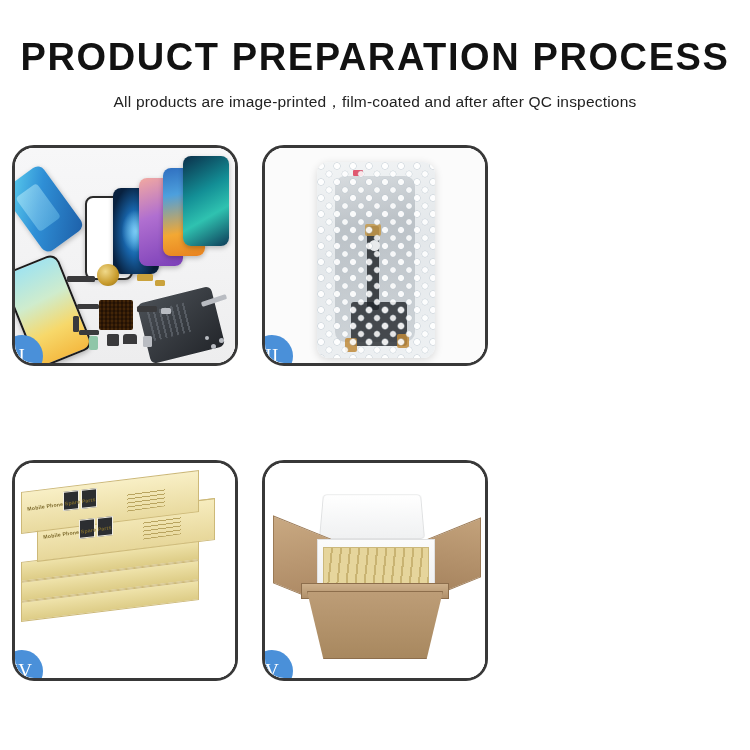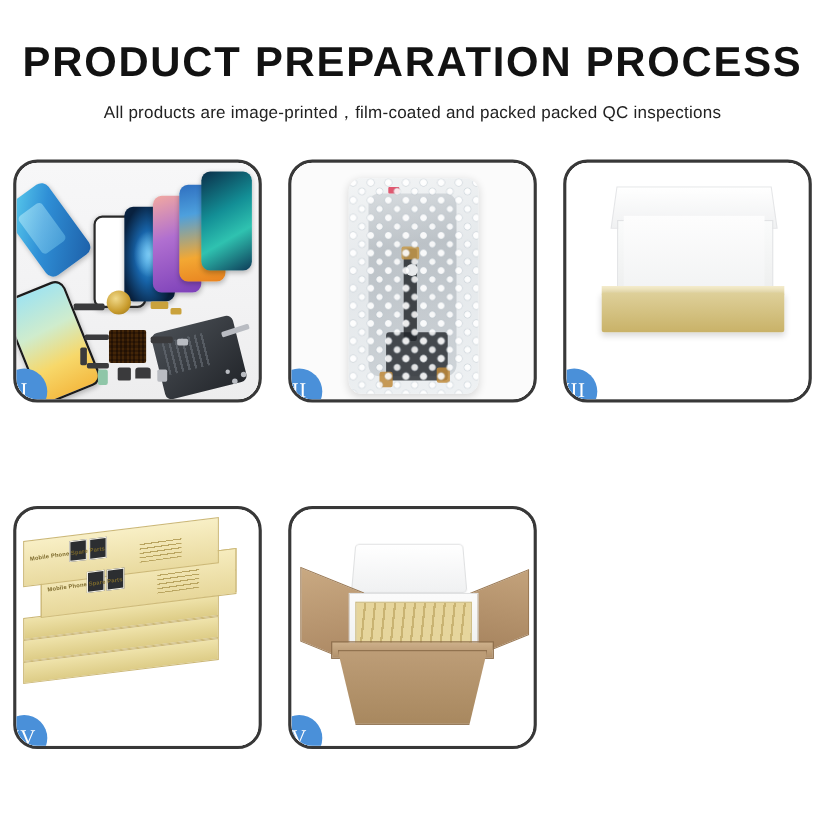--- a/index.html
+++ b/index.html
@@ -210,21 +210,21 @@
   .p6-tab1{position:absolute;left:48px;top:86px;width:14px;height:18px;background:#a8865f;opacity:.75;}
   .p6-tab2{position:absolute;left:50px;top:146px;width:14px;height:16px;background:#a8865f;opacity:.75;}
 </style>
 </head>
 <body>
 
 <div class="page">
 
   <div class="header">
     <h1 class="title">PRODUCT PREPARATION PROCESS</h1>
-    <p class="subtitle">All products are image-printed，film-coated and packed packed QC inspections</p>
+    <p class="subtitle">All products are image-printed，film-coated and after after QC inspections</p>
   </div>
 
   <div class="grid">
 
     <div class="cell c0 r0">
       <div class="panel">
         <div class="photo">
           <div class="p1-bg"></div>
           <div class="ph p1-a"></div>
           <div class="ph p1-b"></div>
@@ -270,34 +270,20 @@
             <div class="p2-g1"></div>
             <div class="p2-g2"></div>
             <div class="p2-tag"></div>
             <div class="p2-bubbles"></div>
           </div>
         </div>
         <div class="badge">II</div>
       </div>
     </div>
 
-    <div class="cell c2 r0">
-      <div class="panel">
-        <div class="photo">
-          <div class="p3-bg"></div>
-          <div class="p3-lid"></div>
-          <div class="p3-back"></div>
-          <div class="p3-foamback"></div>
-          <div class="p3-trayin"></div>
-          <div class="p3-lip"></div>
-          <div class="p3-tray"></div>
-        </div>
-        <div class="badge">III</div>
-      </div>
-    </div>
 
     <div class="cell c0 r1">
       <div class="panel">
         <div class="photo">
           <div class="p4-bg"></div>
           <div class="stk p4-s5"></div>
           <div class="stk p4-s4"></div>
           <div class="stk p4-s3"></div>
           <div class="stk p4-s2"></div>
           <div class="stk p4-s1"></div>

